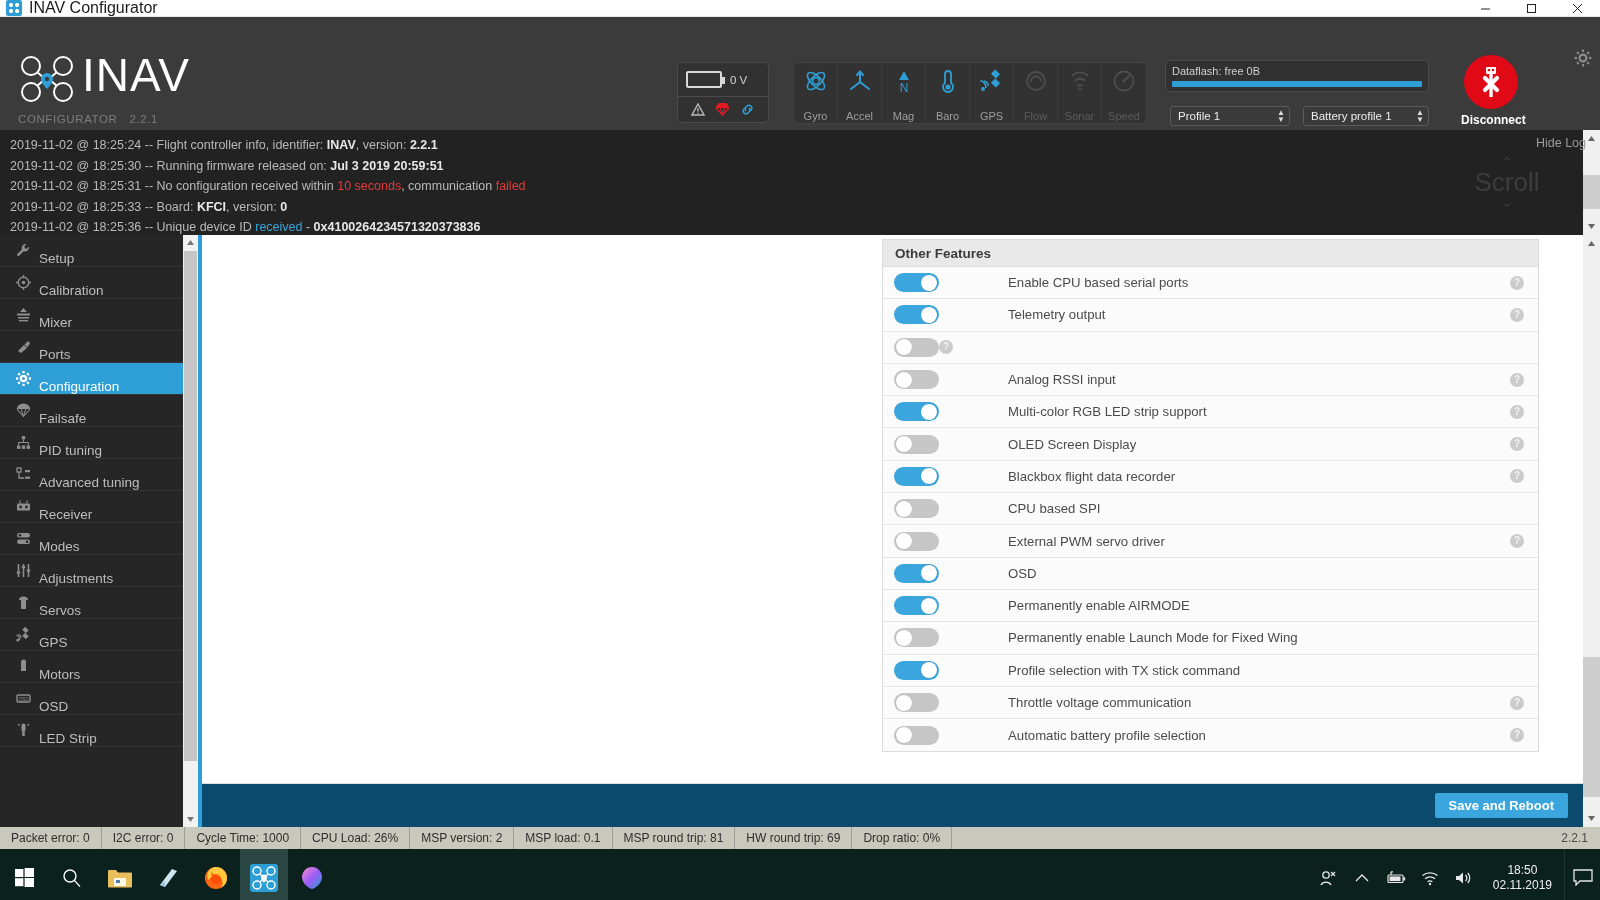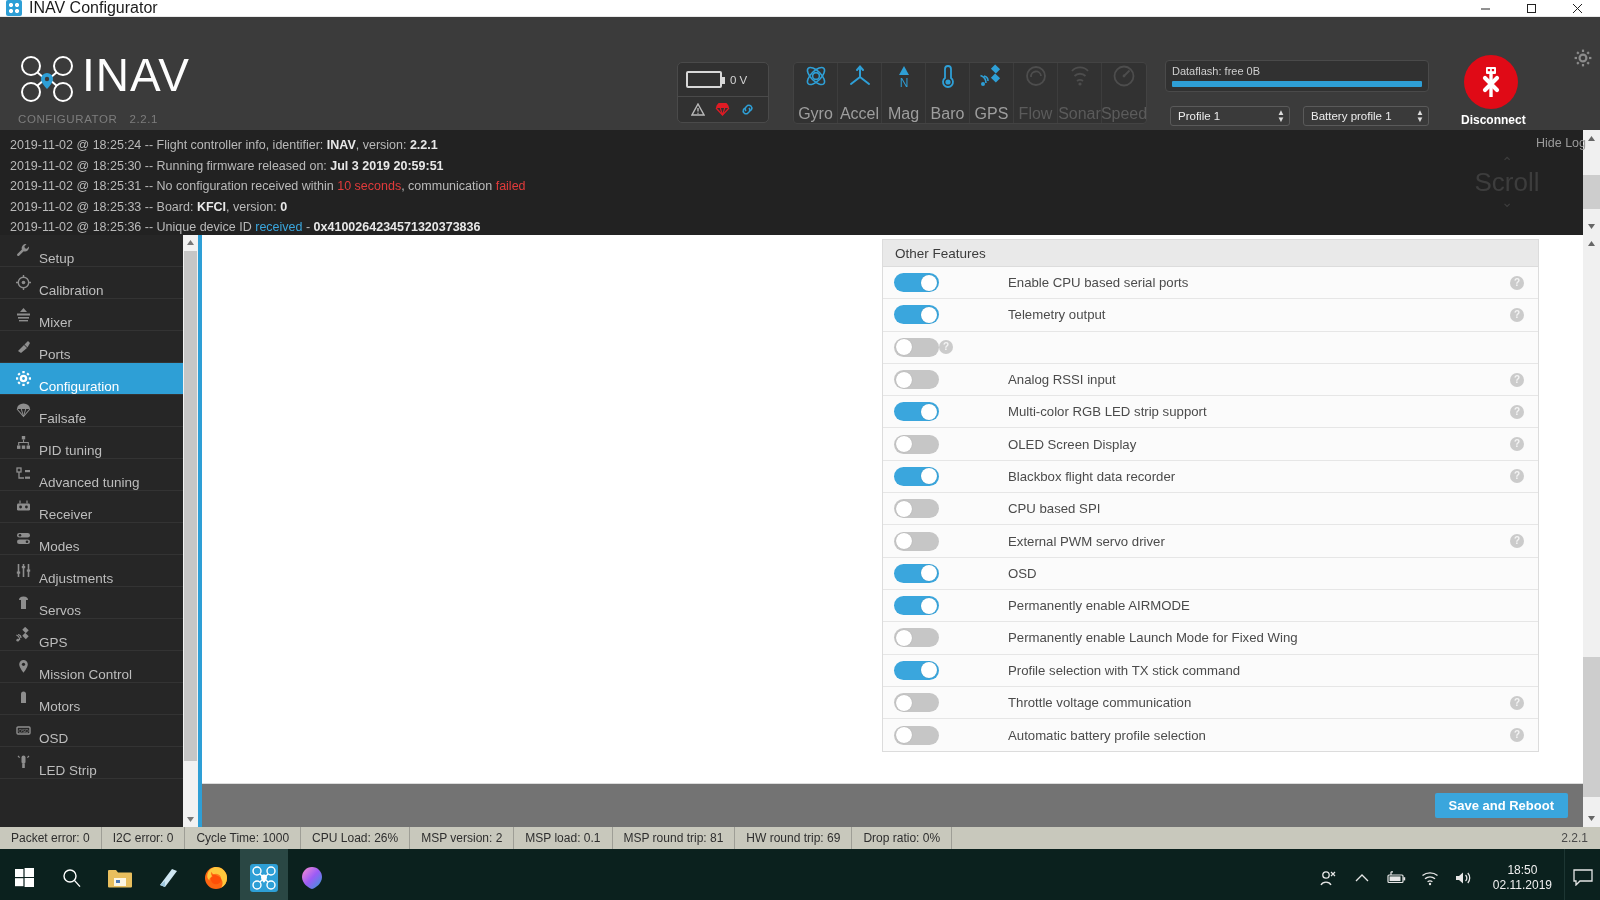--- a/index.html
+++ b/index.html
@@ -58,21 +58,21 @@
   #batterybox .bat-bot { height:26px; border-top:1px solid #4a4a4a; display:flex; align-items:center; justify-content:space-around; padding:0 8px;}
   .bat-ico { width:16px; height:16px; display:flex; align-items:center; justify-content:center; }
 
   
   #sensors { position:absolute; left:793px; top:45px; height:62px; display:flex;
              background:#323232; border:1px solid #434343; border-radius:4px; overflow:hidden;}
   .sensor { width:44px; height:60px; display:flex; flex-direction:column; align-items:center;
             justify-content:center; border-right:1px solid #3d3d3d; }
   .sensor:last-child { border-right:none; }
   .sensor .s-ico { height:30px; display:flex; align-items:flex-end; justify-content:center; }
-  .sensor .s-lbl { font-size:16px; margin-top:16px; }
+  .sensor .s-lbl { font-size:11px; margin-top:16px; }
   .sensor.on .s-lbl { color:#9e9e9e; }
   .sensor.off .s-lbl { color:#5b5b5b; }
 
   
   #dataflash {
     position:absolute; left:1165px; top:43px; width:264px; height:32px;
     background:#313131; border:1px solid #4a4a4a; border-radius:4px; padding:4px 6px;
   }
   #dataflash .df-lbl { color:#cfcfcf; font-size:11px; }
   #dataflash .df-bar { margin-top:4px; height:6px; background:#2b2b2b; border-radius:1px; }
@@ -138,21 +138,21 @@
   #content { flex:1 1 auto; background:#ffffff; position:relative; overflow:hidden; }
   #contentinner { position:absolute; inset:0; }
 
   #otherfeatures {
     position:absolute; left:680px; top:4px; width:657px;
     background:#fbfbfb; border:1px solid #dcdcdc;
   }
   #otherfeatures .of-head {
     height:27px; background:#e9e9e9; border-bottom:1px solid #dcdcdc;
     display:flex; align-items:center; padding-left:12px;
-    font-size:13.5px; font-weight:normal; color:#3b3b3b;
+    font-size:13.5px; font-weight:bold; color:#3b3b3b;
   }
   .frow {
     height:32.3px; display:flex; align-items:center; border-bottom:1px solid #e6e6e6;
     padding:0 14px 0 11px;
   }
   .frow:last-child { border-bottom:none; }
   .toggle {
     width:45px; height:19px; border-radius:10px; position:relative; flex:0 0 auto;
   }
   .toggle.on  { background:#3aa6dd; }
@@ -164,21 +164,21 @@
   .toggle.on  .knob { left:27px; }
   .toggle.off .knob { left:2px; }
   .frow .f-lbl { margin-left:69px; font-size:13.2px; color:#4b4b4b; flex:1 1 auto; }
   .helpico {
     width:14px; height:14px; border-radius:50%; background:#cbcbcb; color:#f4f4f4;
     font-size:10px; line-height:14px; text-align:center; font-weight:bold; flex:0 0 auto;
   }
   .helpico.hidden { visibility:hidden; }
 
   #footerbar {
-    position:absolute; left:0; right:0; bottom:0; height:44px; background:#737373;
+    position:absolute; left:0; right:0; bottom:0; height:44px; background:#0c4a6e;
     border-top:1px solid #dcdcdc;
   }
   #saveBtn {
     position:absolute; right:15px; top:9px; height:25px; padding:0 14px;
     background:#3aa6dd; color:#ffffff; font-size:13px; font-weight:bold;
     border:none; border-radius:2px; display:flex; align-items:center;
   }
 
   #mainscroll { width:17px; background:#f0f0f0; flex:0 0 auto; display:flex; flex-direction:column; }
   #mainscroll .sbtn { width:17px; height:17px; display:flex; align-items:center; justify-content:center; }
@@ -605,29 +605,20 @@
               <path d="M3.7 13 a5.5 5.5 0 0 0 -3.3 -5"></path>
             </g>
             <circle cx="1.8" cy="13.2" r="1.4" fill="currentColor"></circle>
           </svg>
         </span>
         <span class="n-lbl">GPS</span>
       </div>
       <div class="navitem">
         <span class="n-ico">
           <svg width="15" height="15" viewBox="0 0 15 15">
-            <path d="M7.5 1 a4.3 4.3 0 0 1 4.3 4.3 c0 3.2 -4.3 8.5 -4.3 8.5 s-4.3 -5.3 -4.3 -8.5 a4.3 4.3 0 0 1 4.3 -4.3z" fill="currentColor"></path>
-            <circle cx="7.5" cy="5.3" r="1.6" fill="#262626"></circle>
-          </svg>
-        </span>
-        <span class="n-lbl">Mission Control</span>
-      </div>
-      <div class="navitem">
-        <span class="n-ico">
-          <svg width="15" height="15" viewBox="0 0 15 15">
             <path d="M5 3 a2.5 2.5 0 0 1 5 0 v9 h-5 z" fill="currentColor"></path>
           </svg>
         </span>
         <span class="n-lbl">Motors</span>
       </div>
       <div class="navitem">
         <span class="n-ico">
           <svg width="15" height="15" viewBox="0 0 15 15">
             <rect x="1" y="4" width="13" height="7" rx="1" fill="none" stroke="currentColor" stroke-width="1.4"></rect>
             <text x="7.5" y="9.5" font-size="4.6" fill="currentColor" text-anchor="middle" font-family="Liberation Sans">OSD</text>

